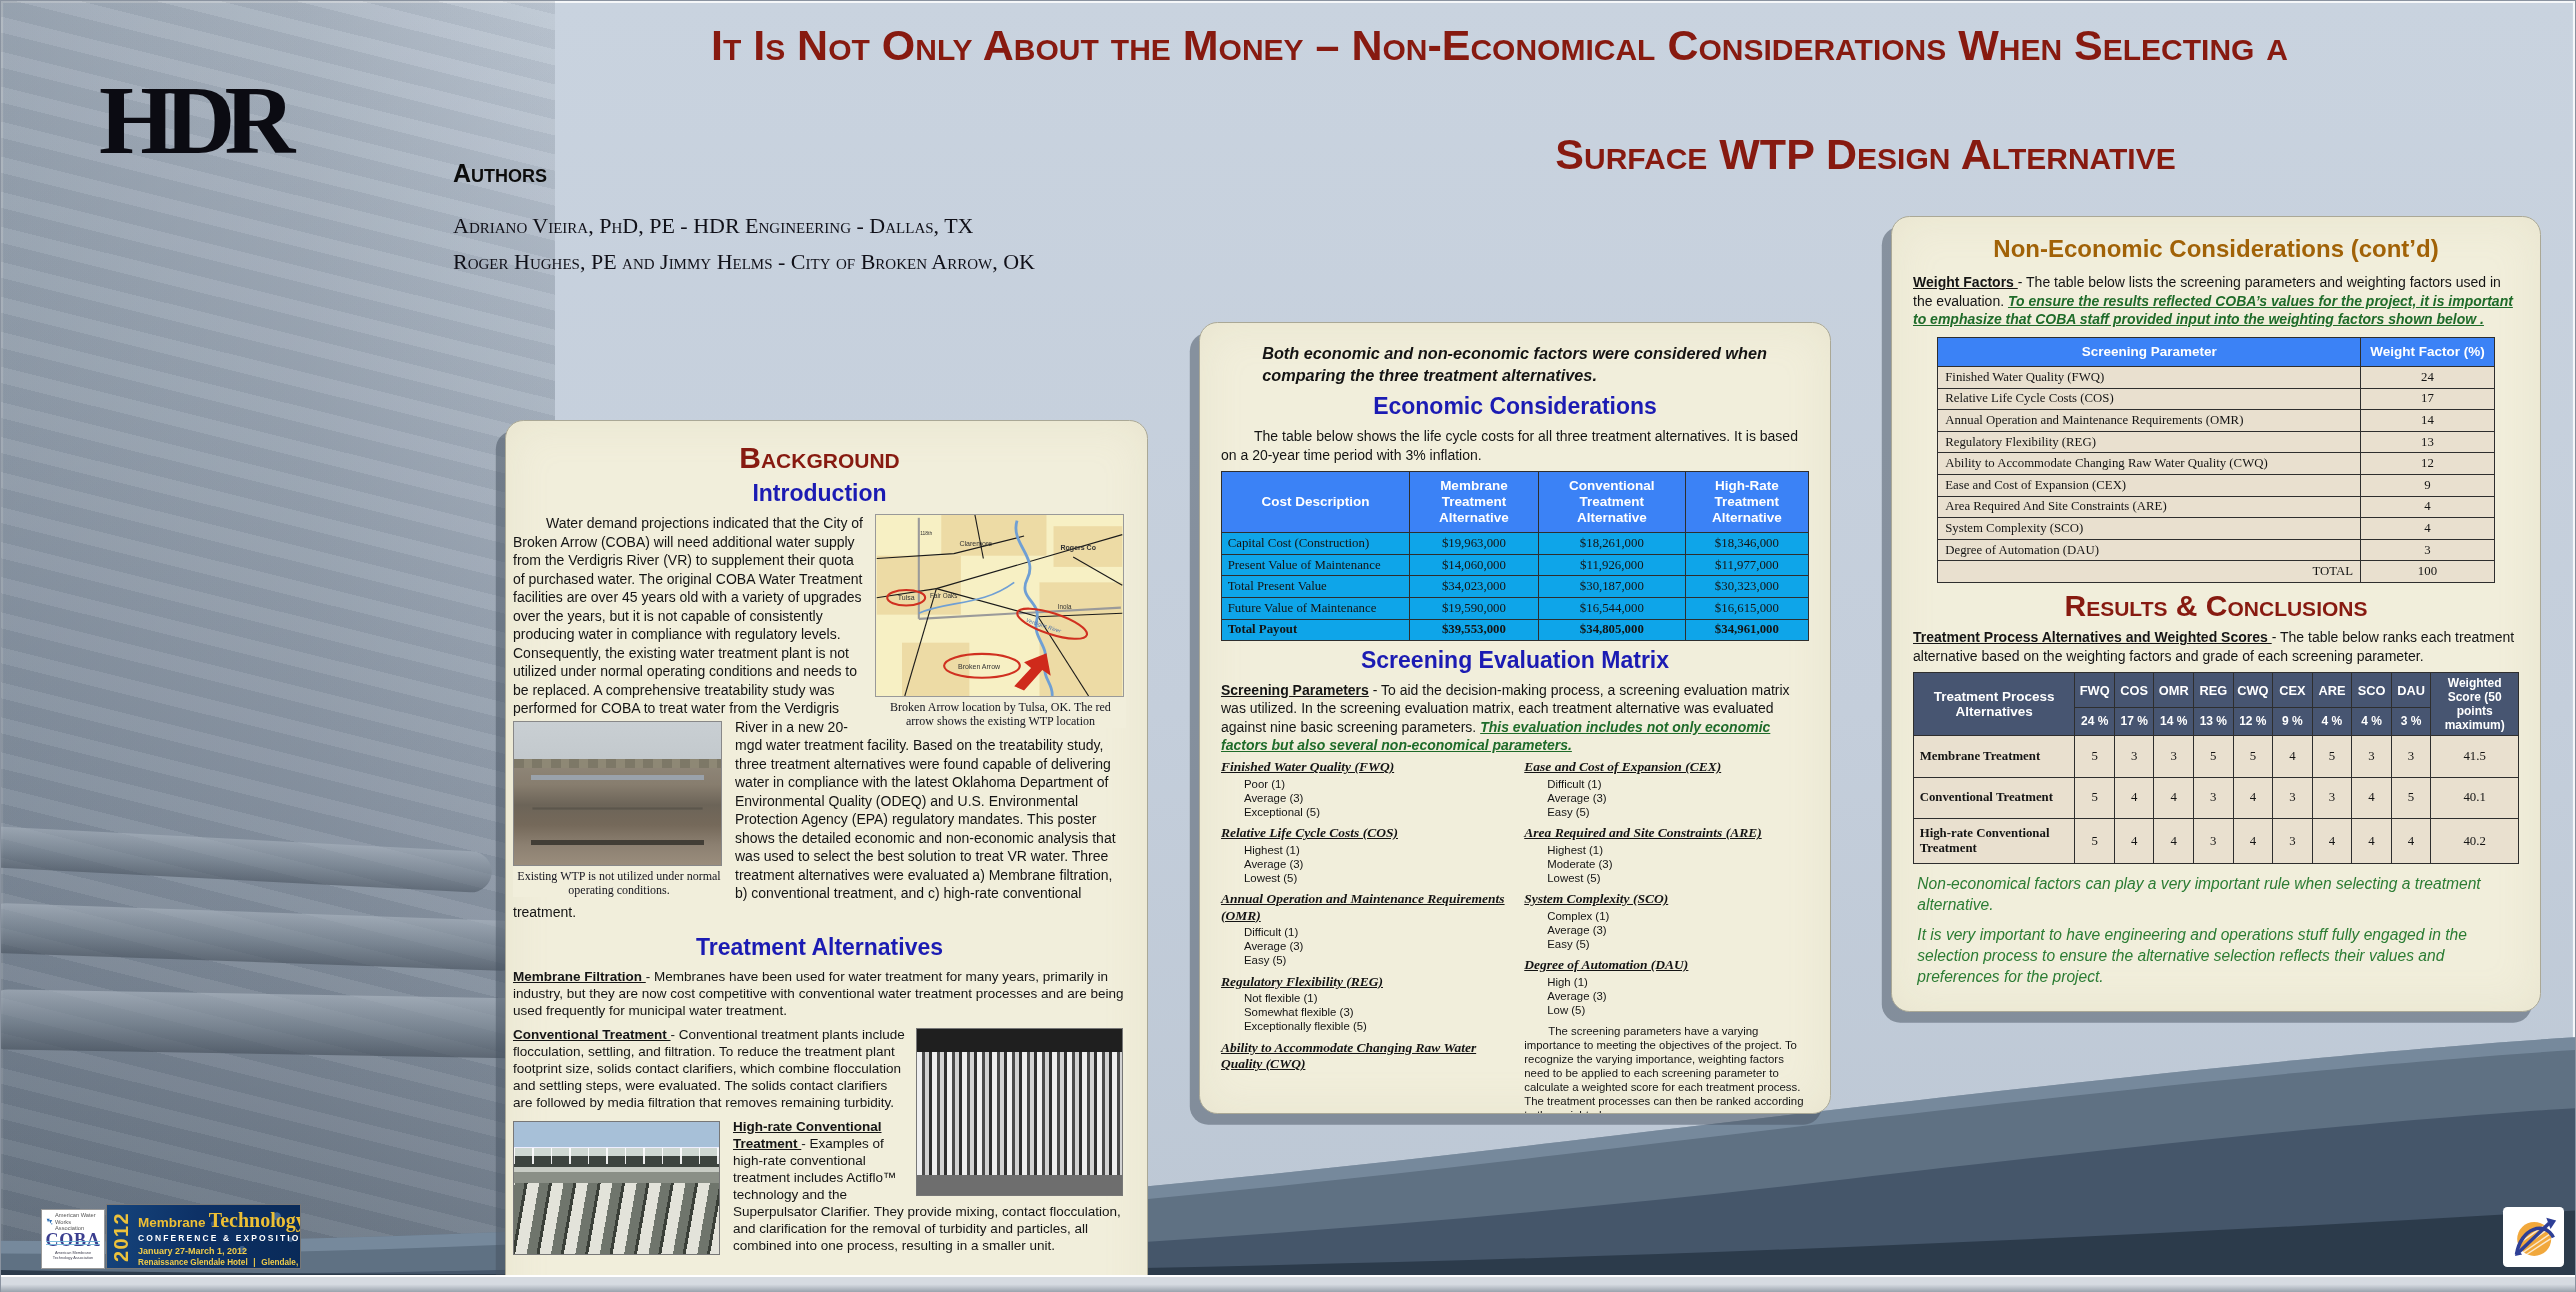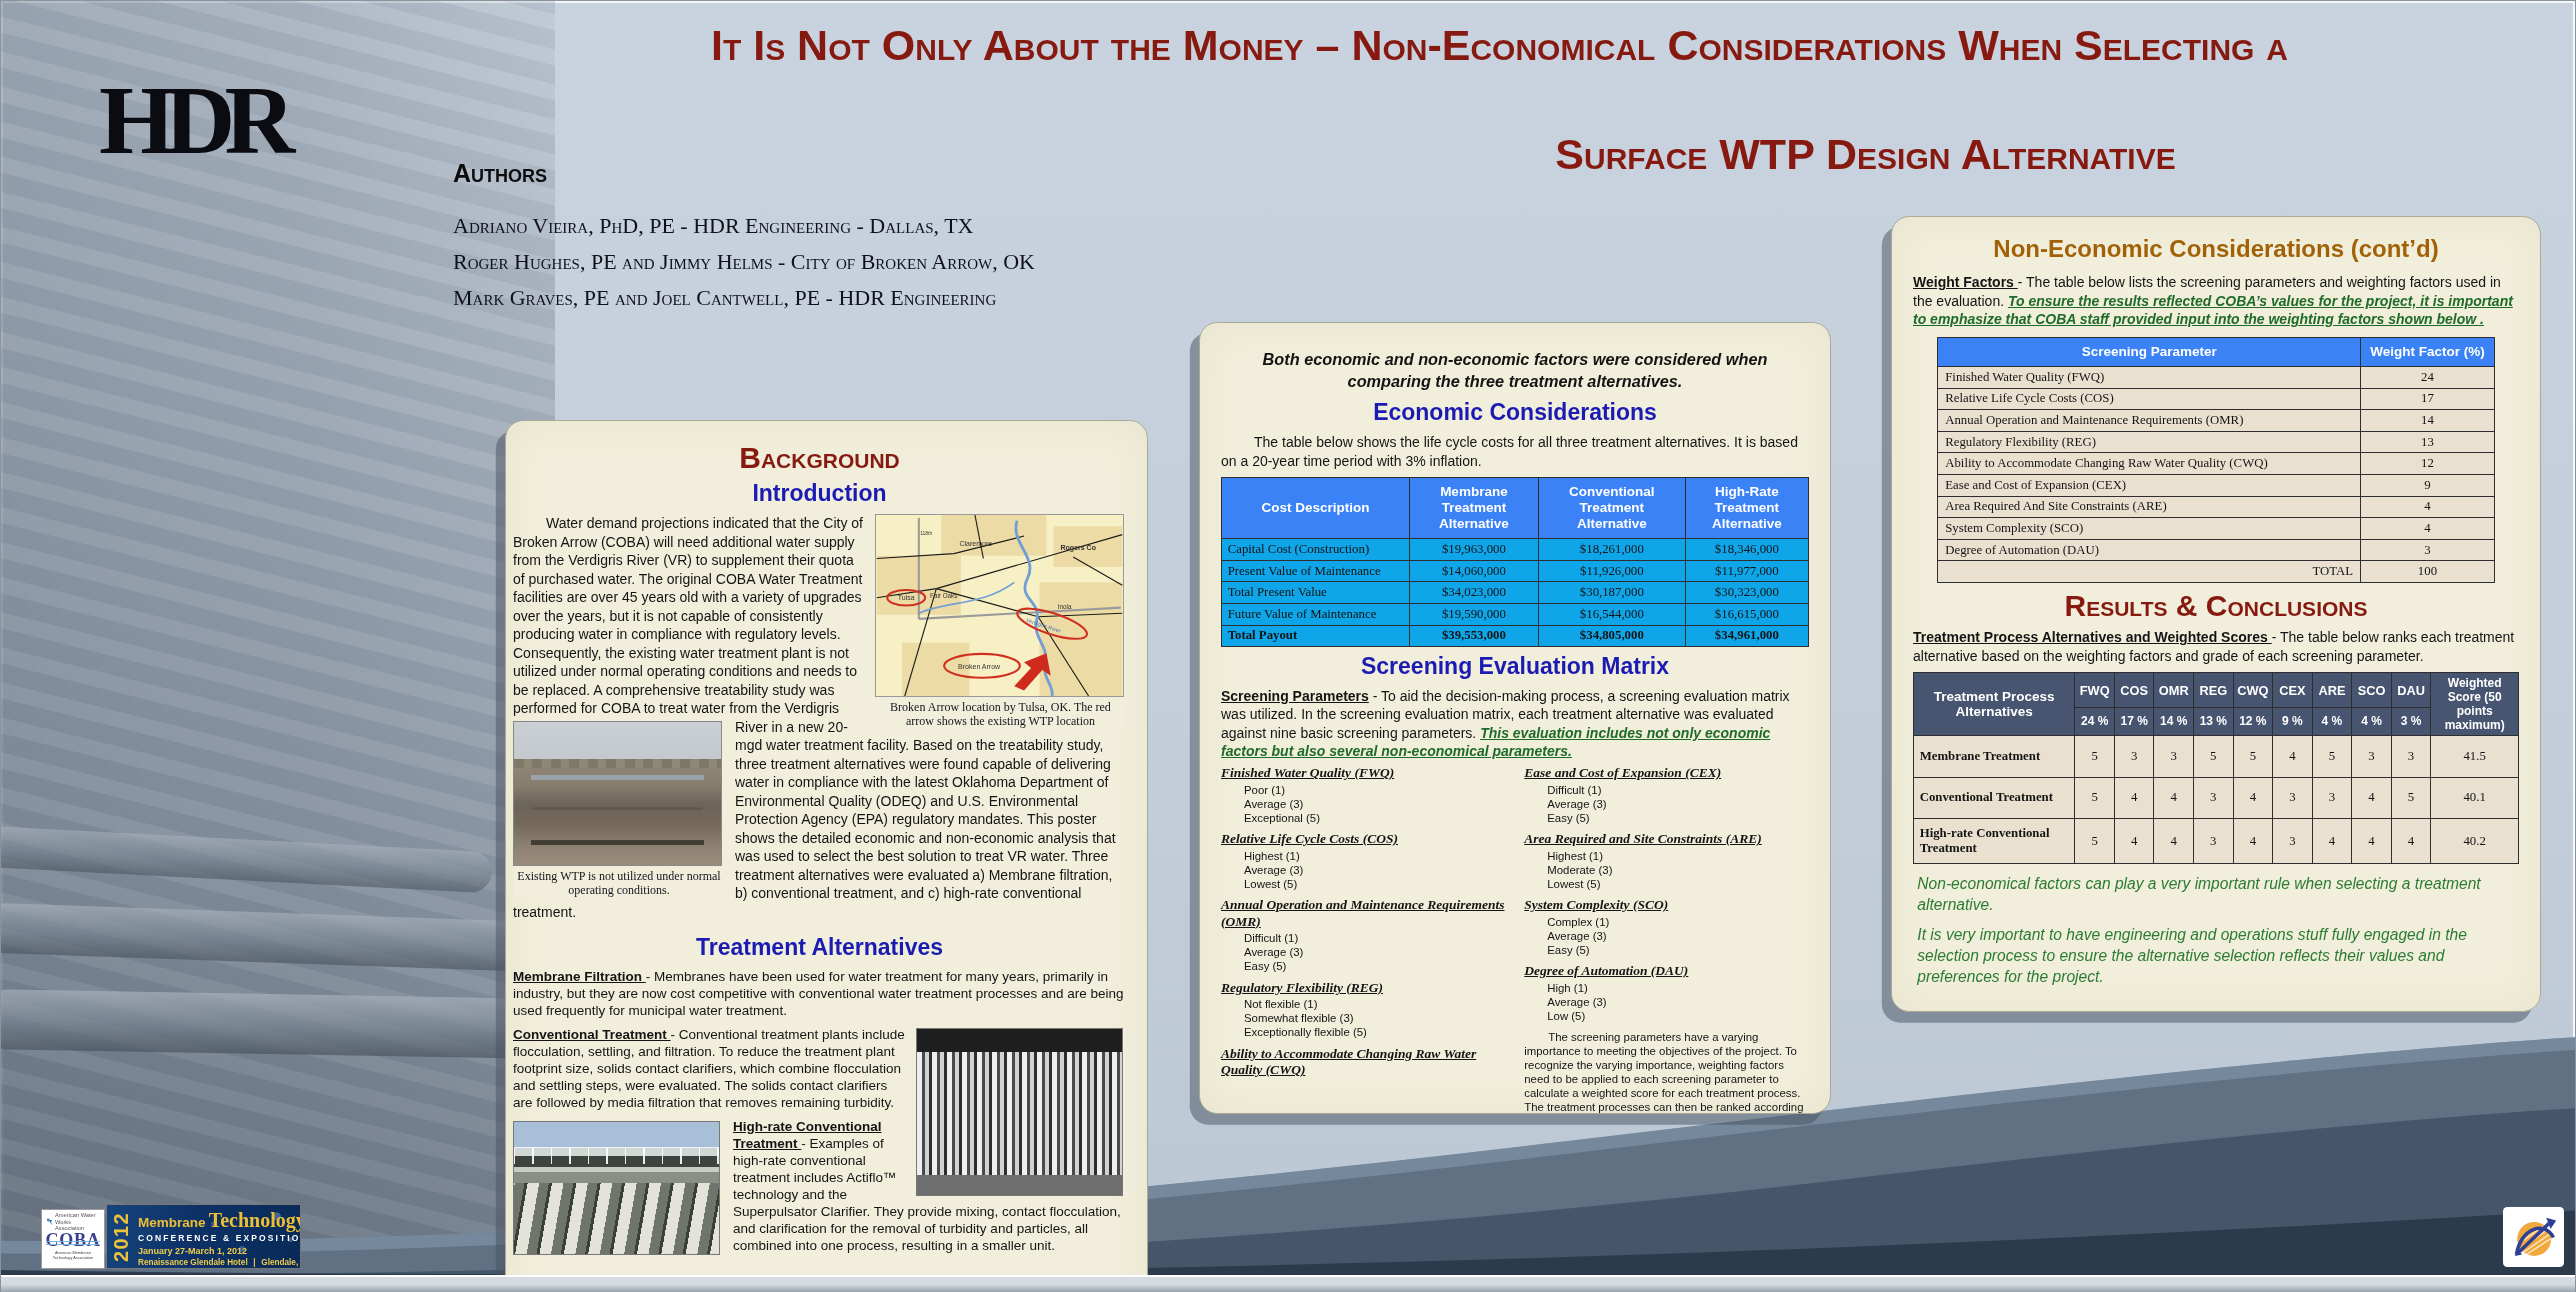--- a/index.html
+++ b/index.html
@@ -80,22 +80,22 @@
       linear-gradient(0deg,#6e6e6e 0 12%, rgba(0,0,0,0) 12%),
       repeating-linear-gradient(90deg,#efefef 0 5px,#4a4a4a 5px 7.8px,#d2d2d2 7.8px 12px,#2e2e2e 12px 15px); }
   .sp-fig { float:left; width:210px; margin:2.8px 10px 0 0; }
   .photo-sp { width:207px; height:134px; border:0.7px solid #777; position:relative;
     background:
       linear-gradient(180deg,#a7c0d8 0 20%, #cfd8d2 20% 26%, #3d443f 26% 34%, #c8ccc4 34% 38%, #8a8f86 38% 46%, rgba(0,0,0,0) 46%),
       repeating-linear-gradient(100deg,#e3e3da 0 11.4px,#6f756c 11.4px 21px,#3a3f38 21px 24px); }
   .photo-sp::before { content:""; position:absolute; left:0; top:19%; width:100%; height:12%;
     background:repeating-linear-gradient(90deg,rgba(255,255,255,.9) 0 1.4px, rgba(0,0,0,0) 1.4px 18.5px); border-top:1.4px solid #eef; }
 
-  .note { text-align:center; font-weight:bold; font-style:italic; font-size:16.3px; line-height:22px;
-    width:86%; margin:8px auto 7px; }
+  .note { text-align:left; font-weight:bold; font-style:italic; font-size:16.3px; line-height:22px;
+    width:86%; margin:2px auto 7px; }
 
   table { border-collapse:collapse; }
   th,td { border:1.4px solid #2e2e2e; }
   .t-head th { background:#3b82f6; color:#fff; font-weight:bold; font-size:13.5px; line-height:16.3px; padding:5.7px 4.3px; }
   .cost-table { width:100%; margin:7px 0 2.8px; }
   .cost-table td { background:#0ea5e9; font-family:"Liberation Serif","DejaVu Serif",serif;
     font-size:12.8px; padding:2.8px 5.7px; text-align:center;margin-left:23px; }
   .cost-table td:first-child { text-align:left; }
   .cost-table tr:last-child td { font-weight:bold; }
   .w32{width:32%} .w22{width:22%} .w25{width:25%} .w21{width:21%}
@@ -176,21 +176,20 @@
     <path fill="#2c3b4b" d="M0,420 L0,386 C1100,404 2300,382 3626,302 L3626,420 Z"></path>
   </svg>
 
   <div class="hdr-logo">HDR</div>
   <div class="title1">It Is Not Only About the Money – Non-Economical Considerations When Selecting a</div>
   <div class="title2">Surface WTP Design Alternative</div>
   <div class="authors-h">Authors</div>
   <div class="authors">
     <div>Adriano Vieira, PhD, PE - HDR Engineering - Dallas, TX</div>
     <div>Roger Hughes, PE  and Jimmy Helms - City of Broken Arrow, OK</div>
-    <div>Mark Graves, PE and Joel Cantwell, PE - HDR Engineering</div>
   </div>
 
   <div class="panel panel-bg">
     <div class="h-red">Background</div>
     <div class="h-blue">Introduction</div>
 
     <div class="body-text">
       <figure class="fig map-fig">
         <svg class="map-svg" viewBox="0 0 350 258" style="font-size:20px">
           <rect x="0" y="0" width="350" height="258" fill="#f7f0c4"></rect>

